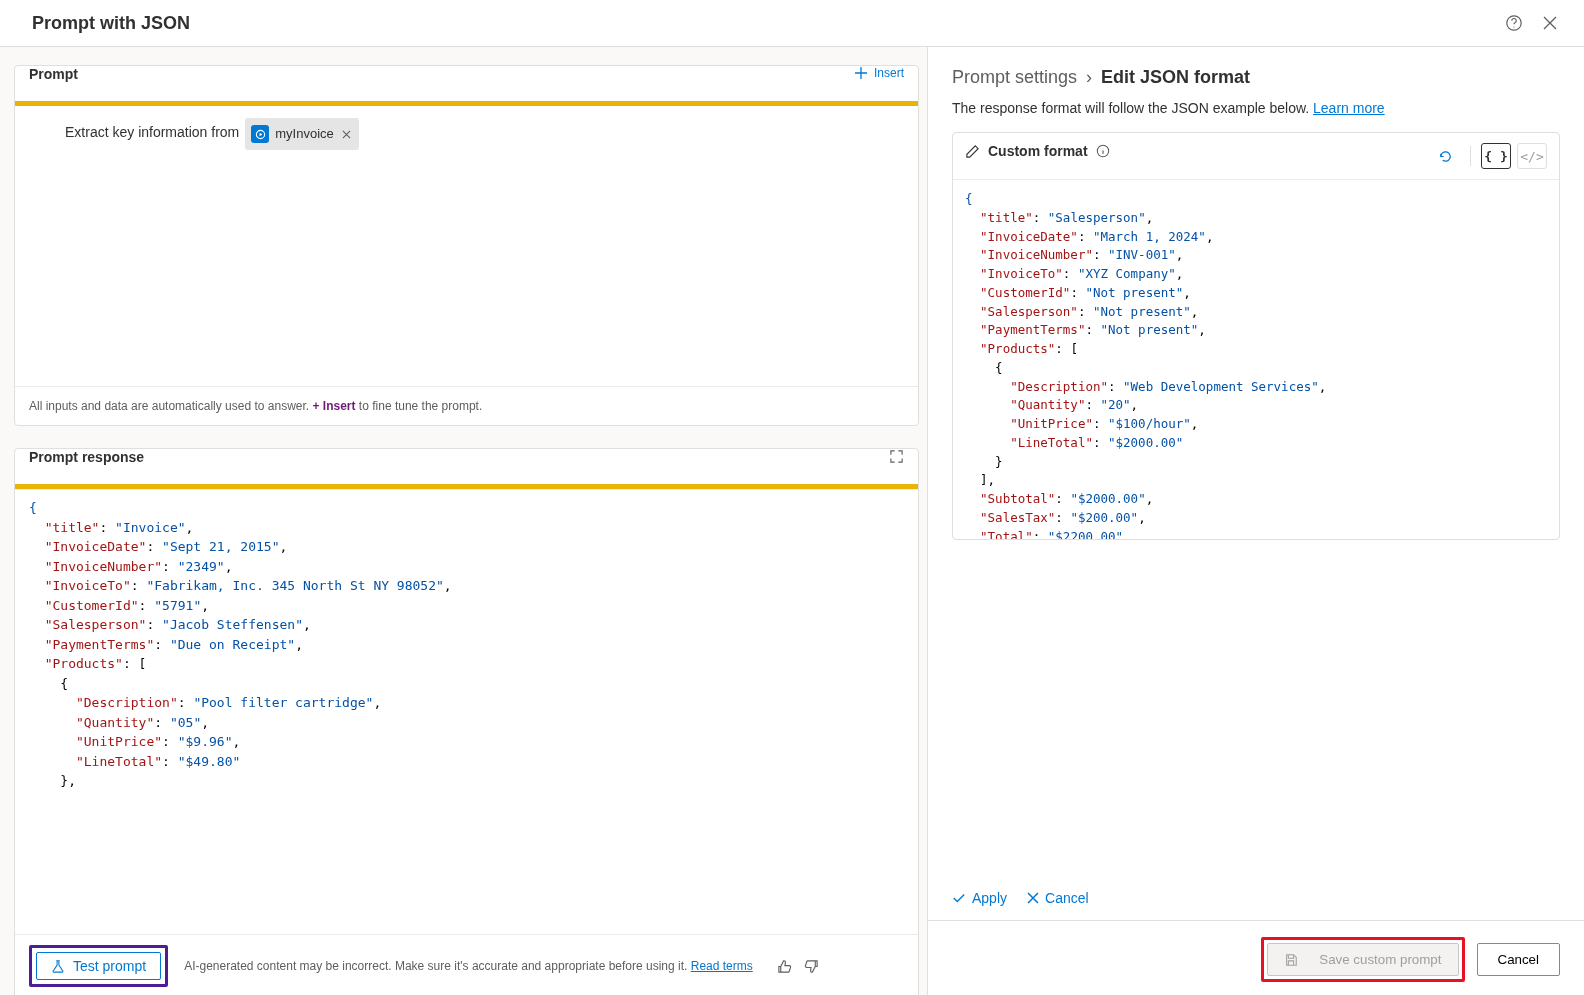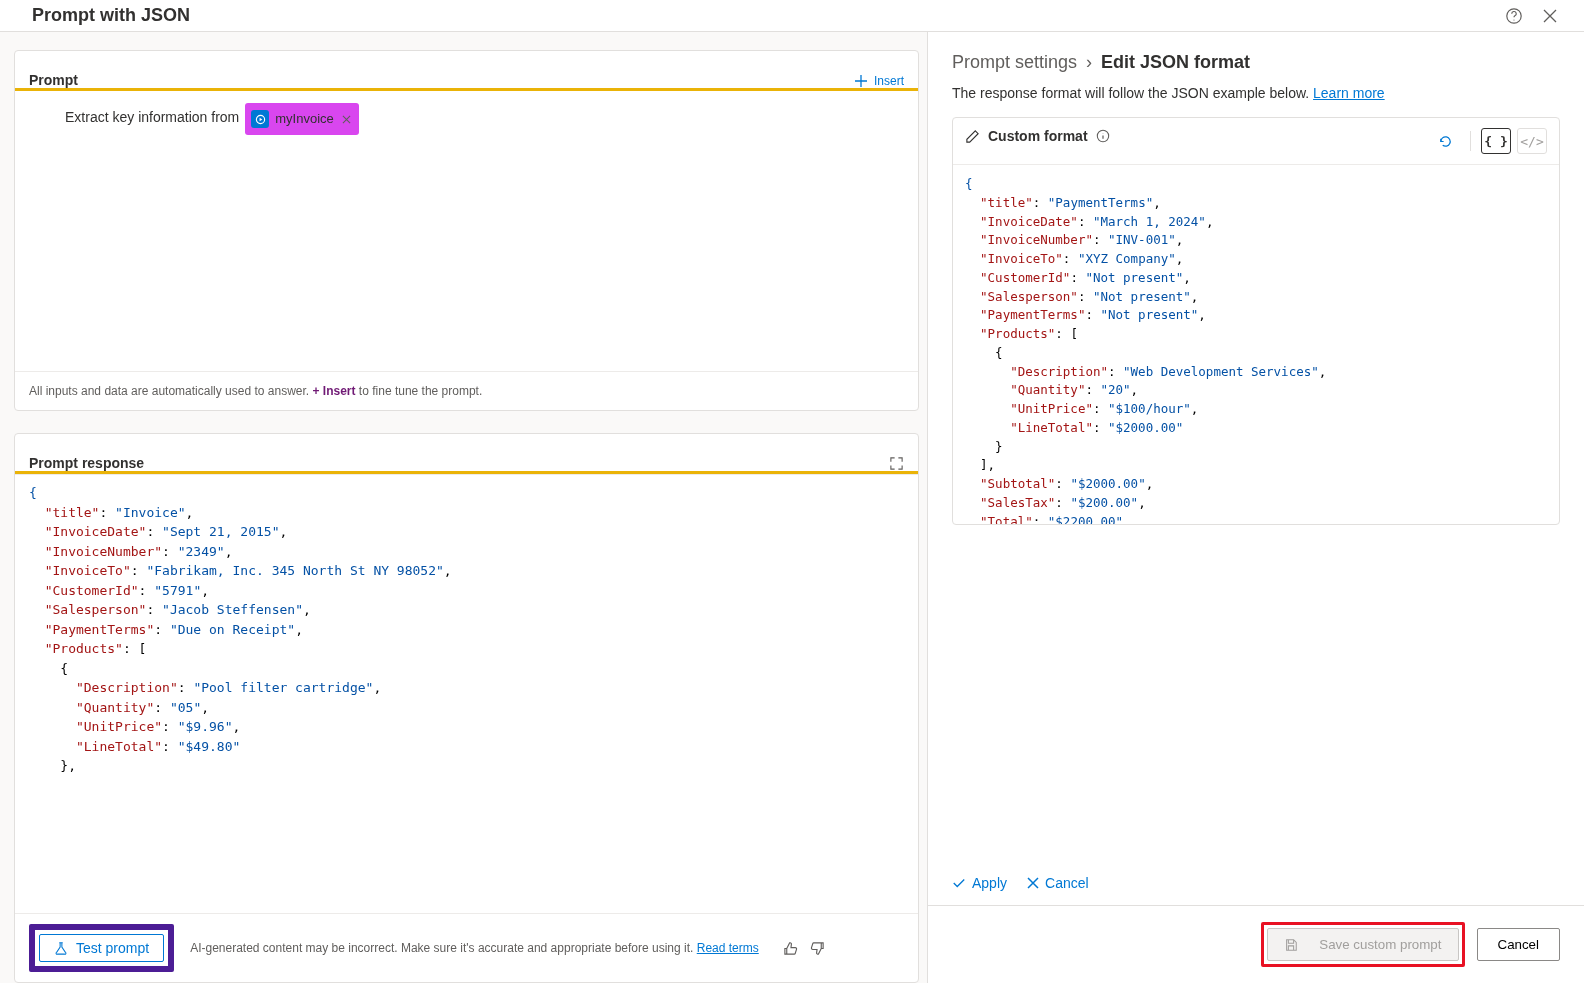--- a/index.html
+++ b/index.html
@@ -1,53 +1,53 @@
 <!DOCTYPE html>
 <html><head>
 <meta charset="utf-8">
 <style>
 * { box-sizing: border-box; margin: 0; padding: 0; }
 body { font-family: "Segoe UI", -apple-system, sans-serif; font-size: 14px; color: #323130; background: #fff; width: 1584px; height: 995px; overflow: hidden; }
 
-.header { height: 32px; border-bottom: 1px solid #e1dfdd; display: flex; align-items: center; justify-content: space-between; padding: 0 24px 0 32px; }
+.header { height: 47px; border-bottom: 1px solid #e1dfdd; display: flex; align-items: center; justify-content: space-between; padding: 0 24px 0 32px; }
 .header-title { font-size: 18px; font-weight: 600; }
 .header-actions { display: flex; gap: 16px; align-items: center; }
 .icon-btn { width: 20px; height: 20px; display: flex; align-items: center; justify-content: center; cursor: pointer; color: #605e5c; }
 
 .main { display: flex; height: calc(100% - 44px); }
 .left-col { width: 927px; padding: 18px 8px 0 14px; background: #faf9f8; display: flex; flex-direction: column; }
 .right-col { flex: 1; border-left: 1px solid #e1dfdd; display: flex; flex-direction: column; background: #fff; }
 
 .panel { background: #fff; border: 1px solid #e1dfdd; border-radius: 4px; }
-.panel-header { height: 40px; padding: 0 14px; display: flex; align-items: flex-end; justify-content: space-between; border-bottom: 3px solid #eab308; }
+.panel-header { height: 40px; padding: 0 14px; display: flex; align-items: flex-start; justify-content: space-between; border-bottom: 5px solid #eab308; }
 .panel-title { font-weight: 600; }
 
 .insert-btn { display: flex; align-items: center; gap: 6px; color: #0078d4; cursor: pointer; font-size: 12px; }
 
 .prompt-body { padding: 12px 14px; min-height: 280px; display: flex; align-items: flex-start; flex-wrap: wrap; gap: 6px; line-height: 28px; }
 .prompt-text { font-size: 14px; margin-left: 36px; }
-.chip { display: inline-flex; align-items: center; gap: 6px; background: #d946ef; border-radius: 3px; padding: 2px 6px; font-size: 13px; }
+.chip { display: inline-flex; align-items: center; gap: 6px; background: #e5e5e5; border-radius: 3px; padding: 2px 6px; font-size: 13px; }
 .chip-icon { width: 18px; height: 18px; background: #0078d4; border-radius: 3px; display:flex; align-items:center; justify-content:center; color:#fff; font-size:11px; }
 .chip-close { color: #605e5c; cursor: pointer; padding: 0 2px; }
 
 .hint { font-size: 12px; color: #605e5c; padding: 12px 14px; border-top: 1px solid #edebe9; }
 .hint-bold { font-weight: 600; color: #701a75; }
 
 .response-panel { margin-top: 22px; flex: 1; display: flex; flex-direction: column; }
 .expand-btn { cursor: pointer; color: #605e5c; }
 .code-area { flex: 1; overflow: auto; padding: 8px 14px; font-family: Consolas, monospace; font-size: 13px; line-height: 1.5; border-top: 1px solid #edebe9; }
 
 .k { color: #a31515; }
 .v-str { color: #0451a5; }
 .p { color: #000; }
 .brace { color: #0451a5; }
 
 .response-footer { border-top: 1px solid #edebe9; padding: 10px 14px; display: flex; align-items: center; gap: 16px; }
 .test-btn { border: 1px solid #0078d4; color: #0078d4; background: #fff; padding: 5px 14px; border-radius: 2px; cursor: pointer; display: flex; align-items: center; gap: 8px; font-size: 14px; }
-.highlight-box { border: 6px solid #4c1d95; padding: 4px; border-radius: 2px; display: inline-block; }
+.highlight-box { border: 3px solid #4c1d95; padding: 4px; border-radius: 2px; display: inline-block; }
 .footer-text { font-size: 12px; color: #605e5c; }
 .link { color: #0078d4; text-decoration: underline; cursor: pointer; }
 .thumbs { display: flex; gap: 12px; margin-left: 8px; color: #605e5c; }
 
 
 .breadcrumb { padding: 20px 24px 8px 24px; font-size: 18px; }
 .bc-muted { color: #605e5c; }
 .bc-sep { color: #605e5c; margin: 0 4px; }
 .bc-current { font-weight: 600; }
 
@@ -224,21 +224,21 @@
                   <path d="M3 5 L3 8 L6 8"></path>
                 </svg>
               </span>
             <span class="tool-divider"></span>
             <span class="tool-btn active" style="font-family:Consolas,monospace;font-weight:600;">{ }</span>
             <span class="tool-btn" style="color:#a19f9d;font-family:Consolas,monospace;">&lt;/&gt;</span>
           </div>
         </div>
         <div class="format-code">
 <div><span class="brace">{</span></div>
-<div>&nbsp;&nbsp;<span class="k">"title"</span><span class="p">: </span><span class="v-str">"<span>PaymentTerms</span>"</span><span class="p">,</span></div>
+<div>&nbsp;&nbsp;<span class="k">"title"</span><span class="p">: </span><span class="v-str">"<span>Salesperson</span>"</span><span class="p">,</span></div>
 <div>&nbsp;&nbsp;<span class="k">"InvoiceDate"</span><span class="p">: </span><span class="v-str">"<span>March 1, 2024</span>"</span><span class="p">,</span></div>
 <div>&nbsp;&nbsp;<span class="k">"InvoiceNumber"</span><span class="p">: </span><span class="v-str">"<span>INV-001</span>"</span><span class="p">,</span></div>
 <div>&nbsp;&nbsp;<span class="k">"InvoiceTo"</span><span class="p">: </span><span class="v-str">"<span>XYZ Company</span>"</span><span class="p">,</span></div>
 <div>&nbsp;&nbsp;<span class="k">"CustomerId"</span><span class="p">: </span><span class="v-str">"<span>Not present</span>"</span><span class="p">,</span></div>
 <div>&nbsp;&nbsp;<span class="k">"Salesperson"</span><span class="p">: </span><span class="v-str">"<span>Not present</span>"</span><span class="p">,</span></div>
 <div>&nbsp;&nbsp;<span class="k">"PaymentTerms"</span><span class="p">: </span><span class="v-str">"<span>Not present</span>"</span><span class="p">,</span></div>
 <div>&nbsp;&nbsp;<span class="k">"Products"</span><span class="p">: [</span></div>
 <div>&nbsp;&nbsp;&nbsp;&nbsp;<span class="p">{</span></div>
 <div>&nbsp;&nbsp;&nbsp;&nbsp;&nbsp;&nbsp;<span class="k">"Description"</span><span class="p">: </span><span class="v-str">"<span>Web Development Services</span>"</span><span class="p">,</span></div>
 <div>&nbsp;&nbsp;&nbsp;&nbsp;&nbsp;&nbsp;<span class="k">"Quantity"</span><span class="p">: </span><span class="v-str">"<span>20</span>"</span><span class="p">,</span></div>

